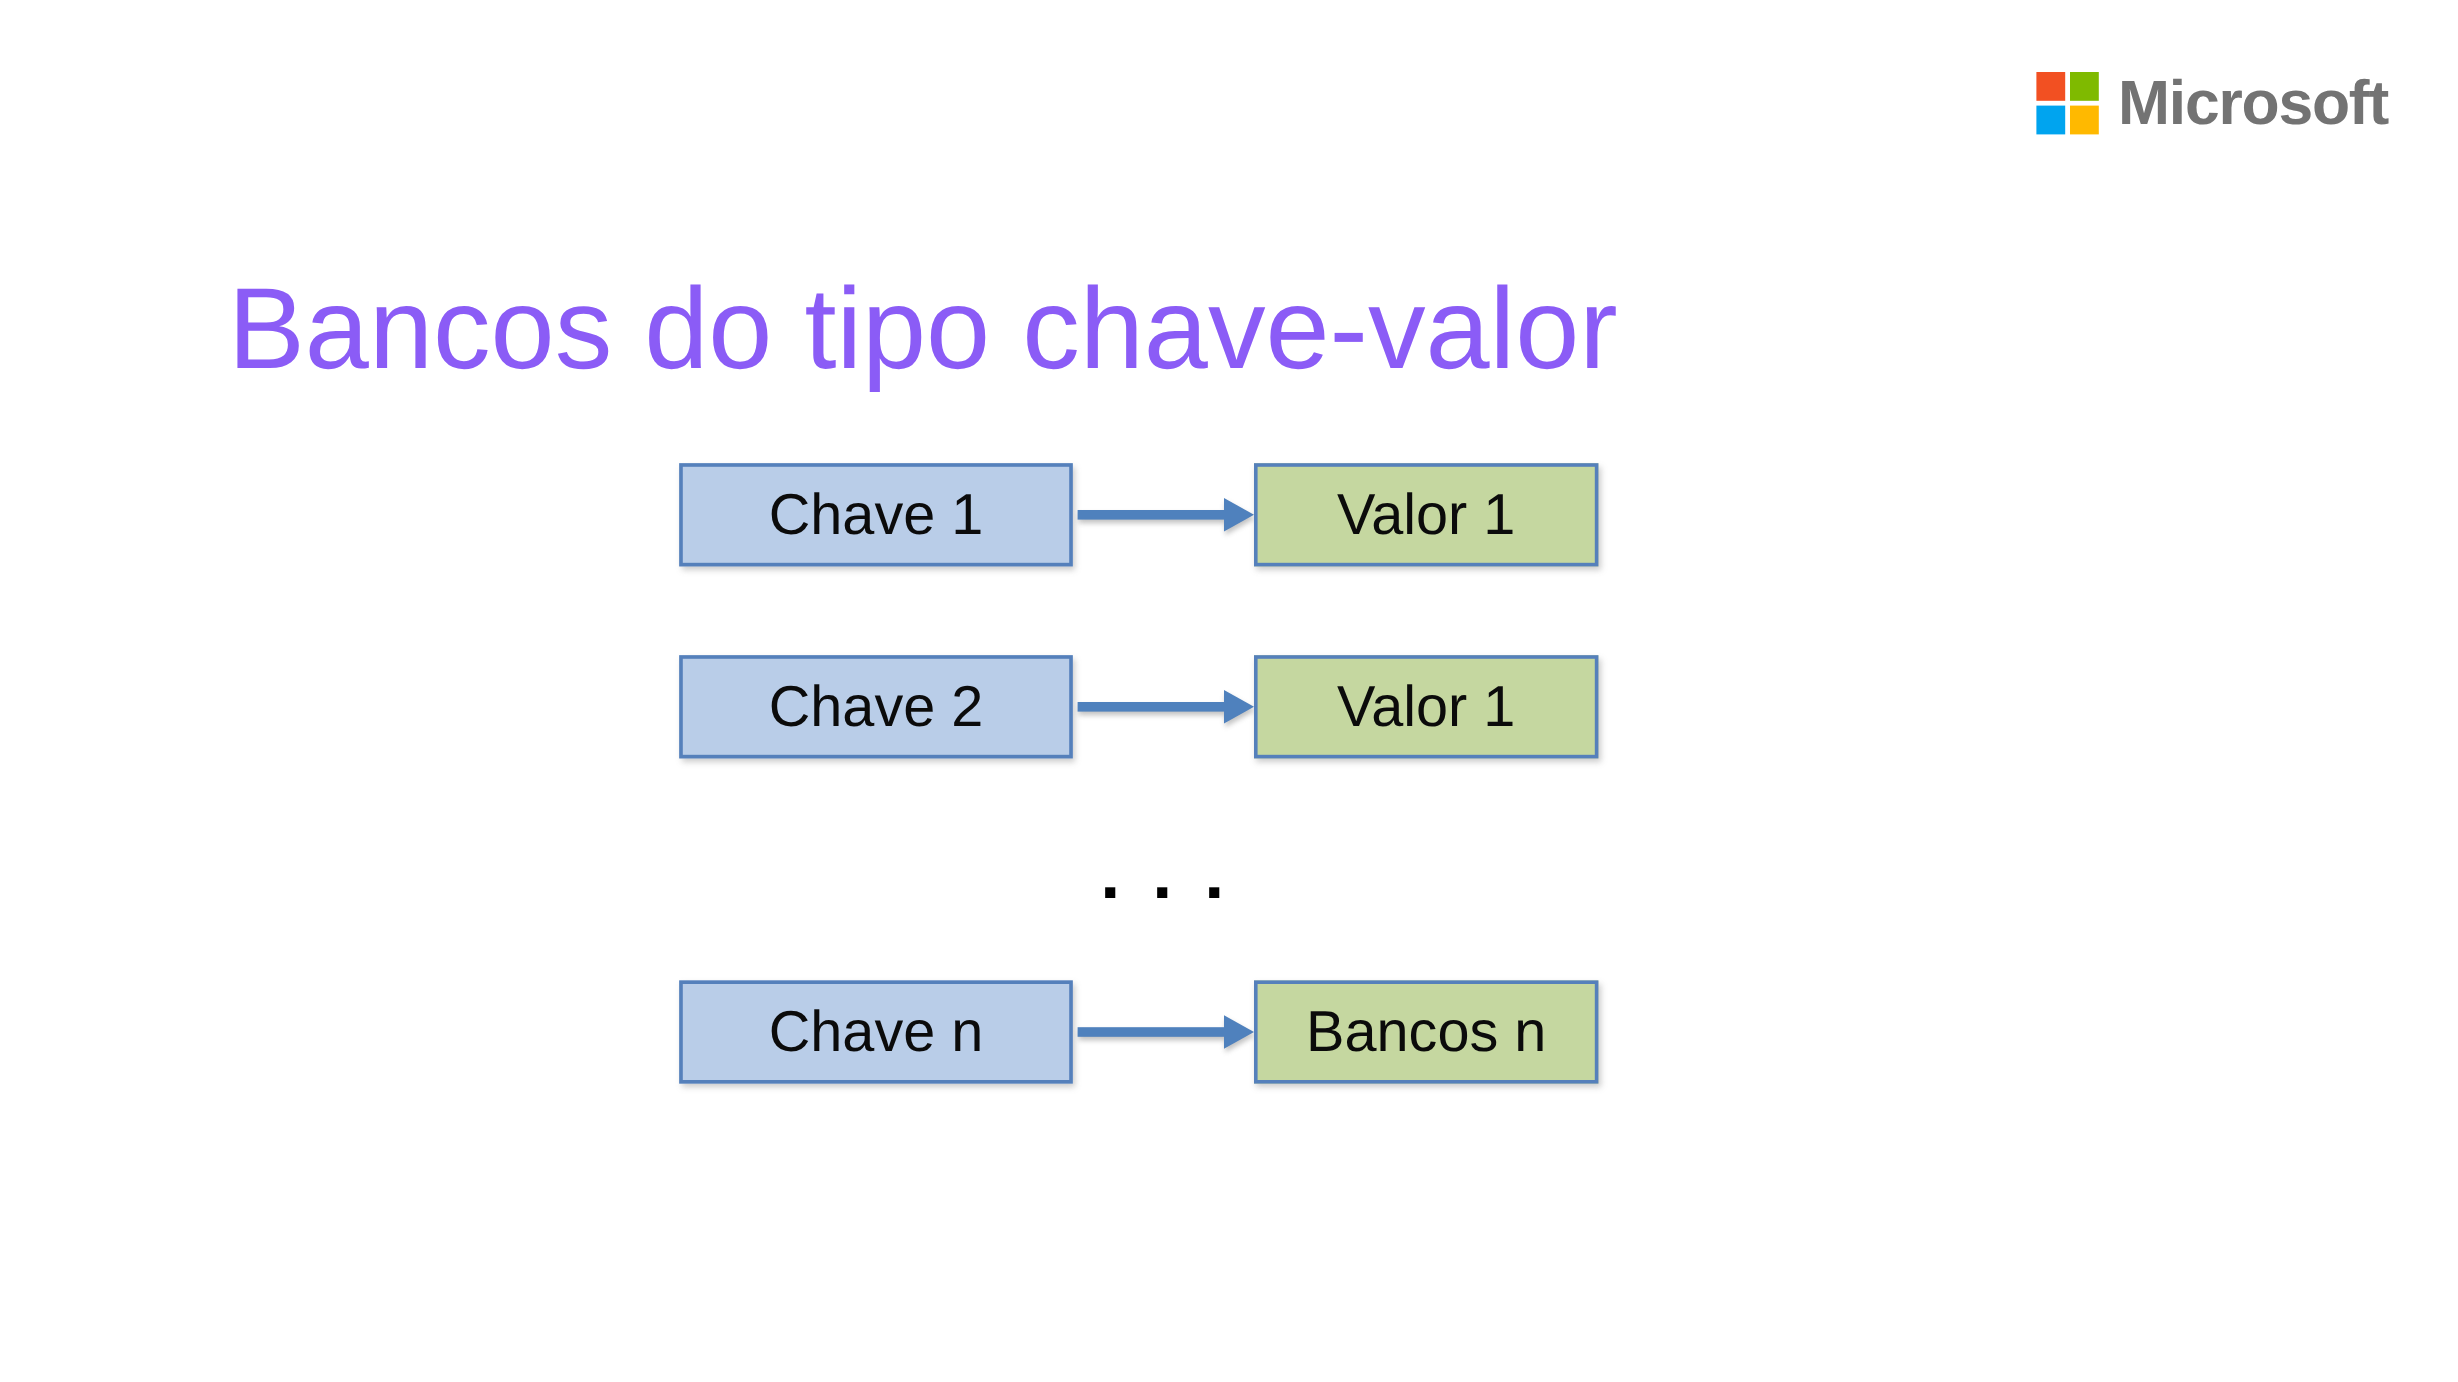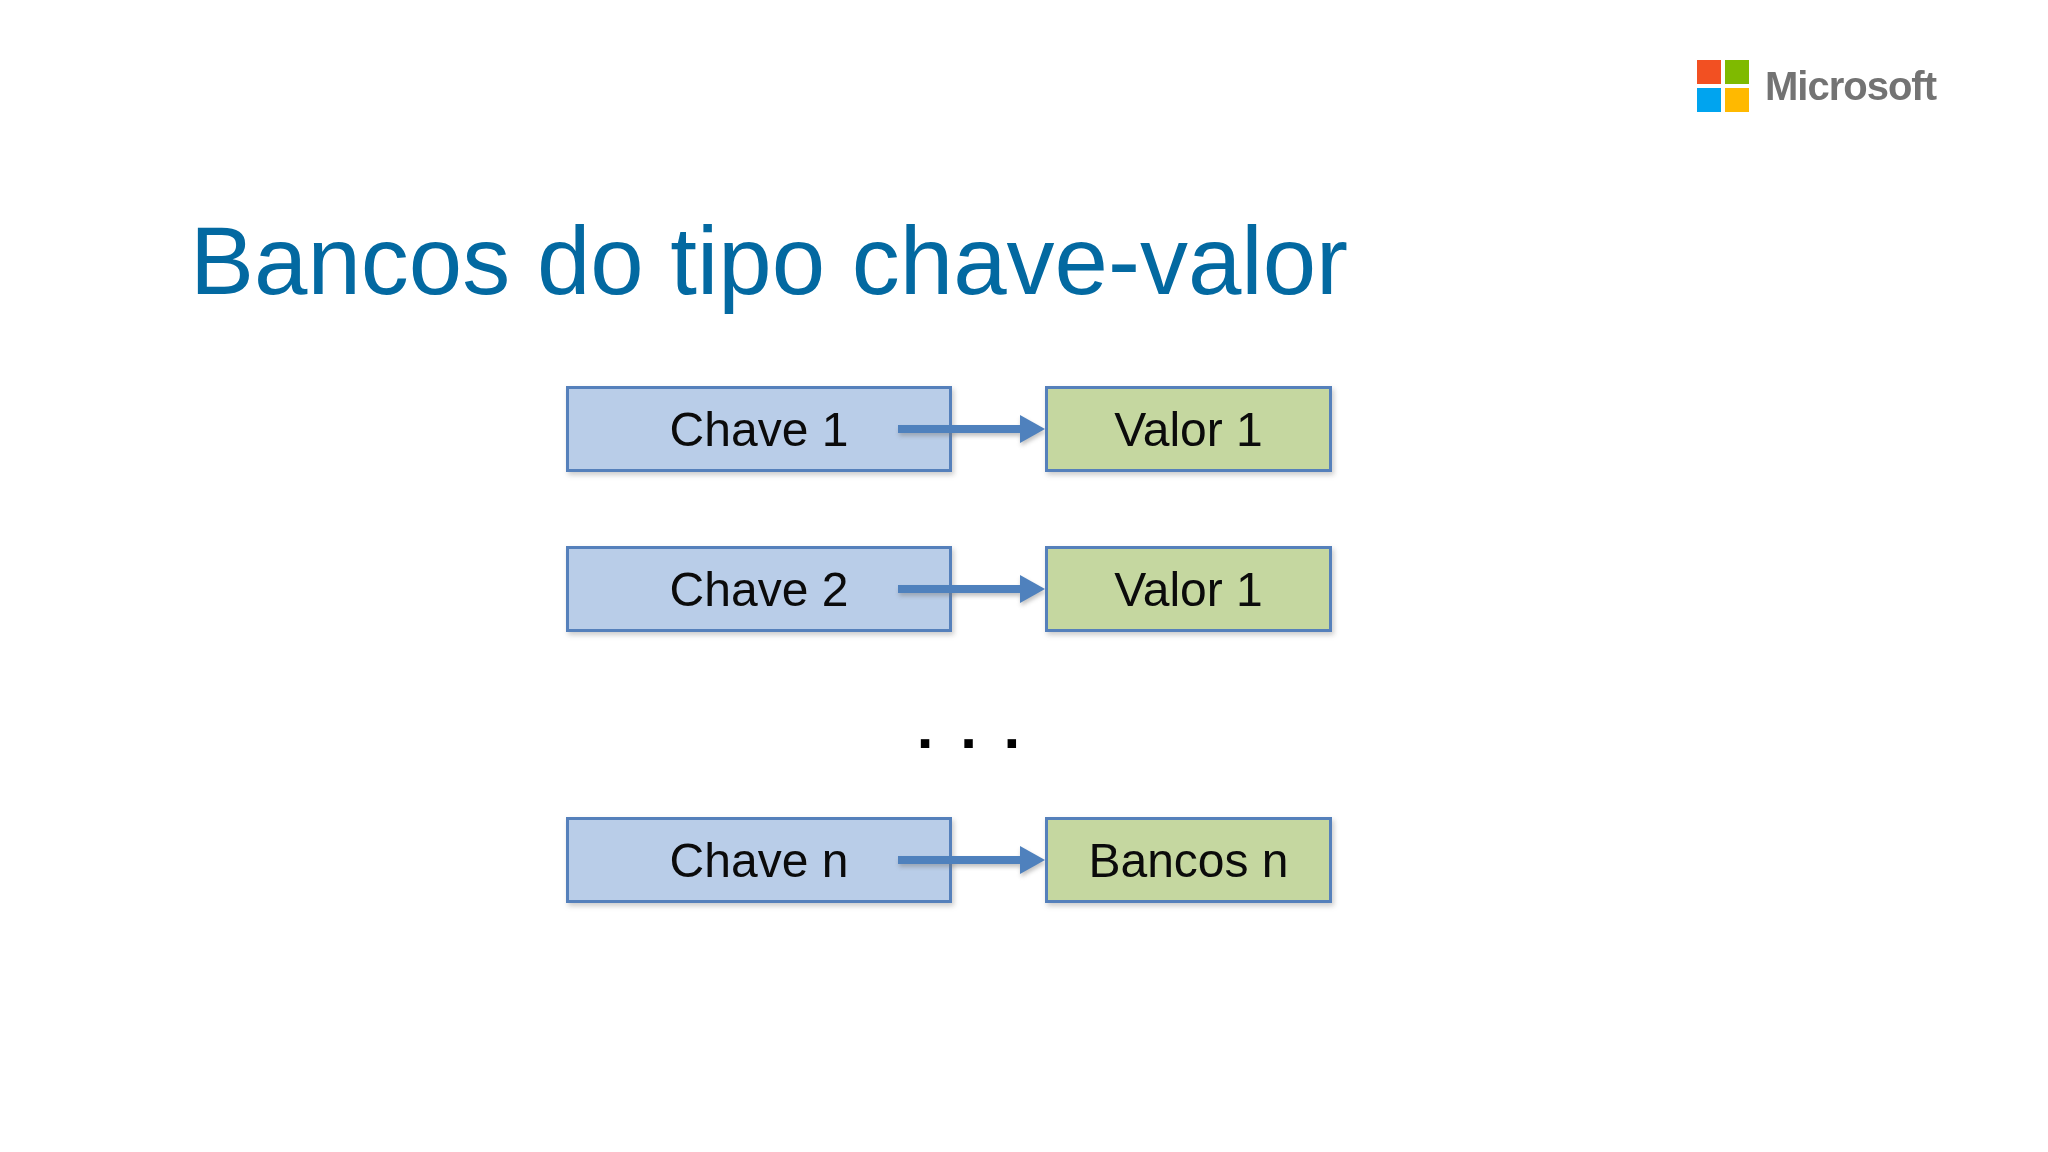--- a/index.html
+++ b/index.html
@@ -27,32 +27,32 @@
   }
   .ms-squares {
     display: grid;
     grid-template-columns: 24px 24px;
     grid-template-rows: 24px 24px;
     gap: 4px;
   }
   .ms-squares .sq { width: 24px; height: 24px; }
   .ms-wordmark {
     color: #737373;
-    font-size: 40px;
+    font-size: 52px;
     font-weight: 600;
     letter-spacing: -1px;
     line-height: 52px;
   }
 
   
   .slide-title {
     position: absolute;
     left: 190px;
-    top: 144px;
-    color: #0369a1;
+    top: 158px;
+    color: #8b5cf6;
     font-size: 96px;
     font-weight: 400;
     letter-spacing: 0px;
     line-height: 1.1;
     white-space: nowrap;
   }
 
   
   .kv-row { position: absolute; left: 0; top: 0; }
 
@@ -63,21 +63,21 @@
     border: 3px solid #5580bb;
     display: flex;
     align-items: center;
     justify-content: center;
     font-size: 48px;
     color: #0b0b0b;
     box-shadow: 2px 3px 5px rgba(110,110,110,0.35);
   }
   .kv-key {
     left: 566px;
-    width: 386px;
+    width: 328px;
     background: #b9cde8;
   }
   .kv-value {
     left: 1045px;
     width: 287px;
     background: #c5d7a0;
   }
 
   .kv-arrow {
     position: absolute;

